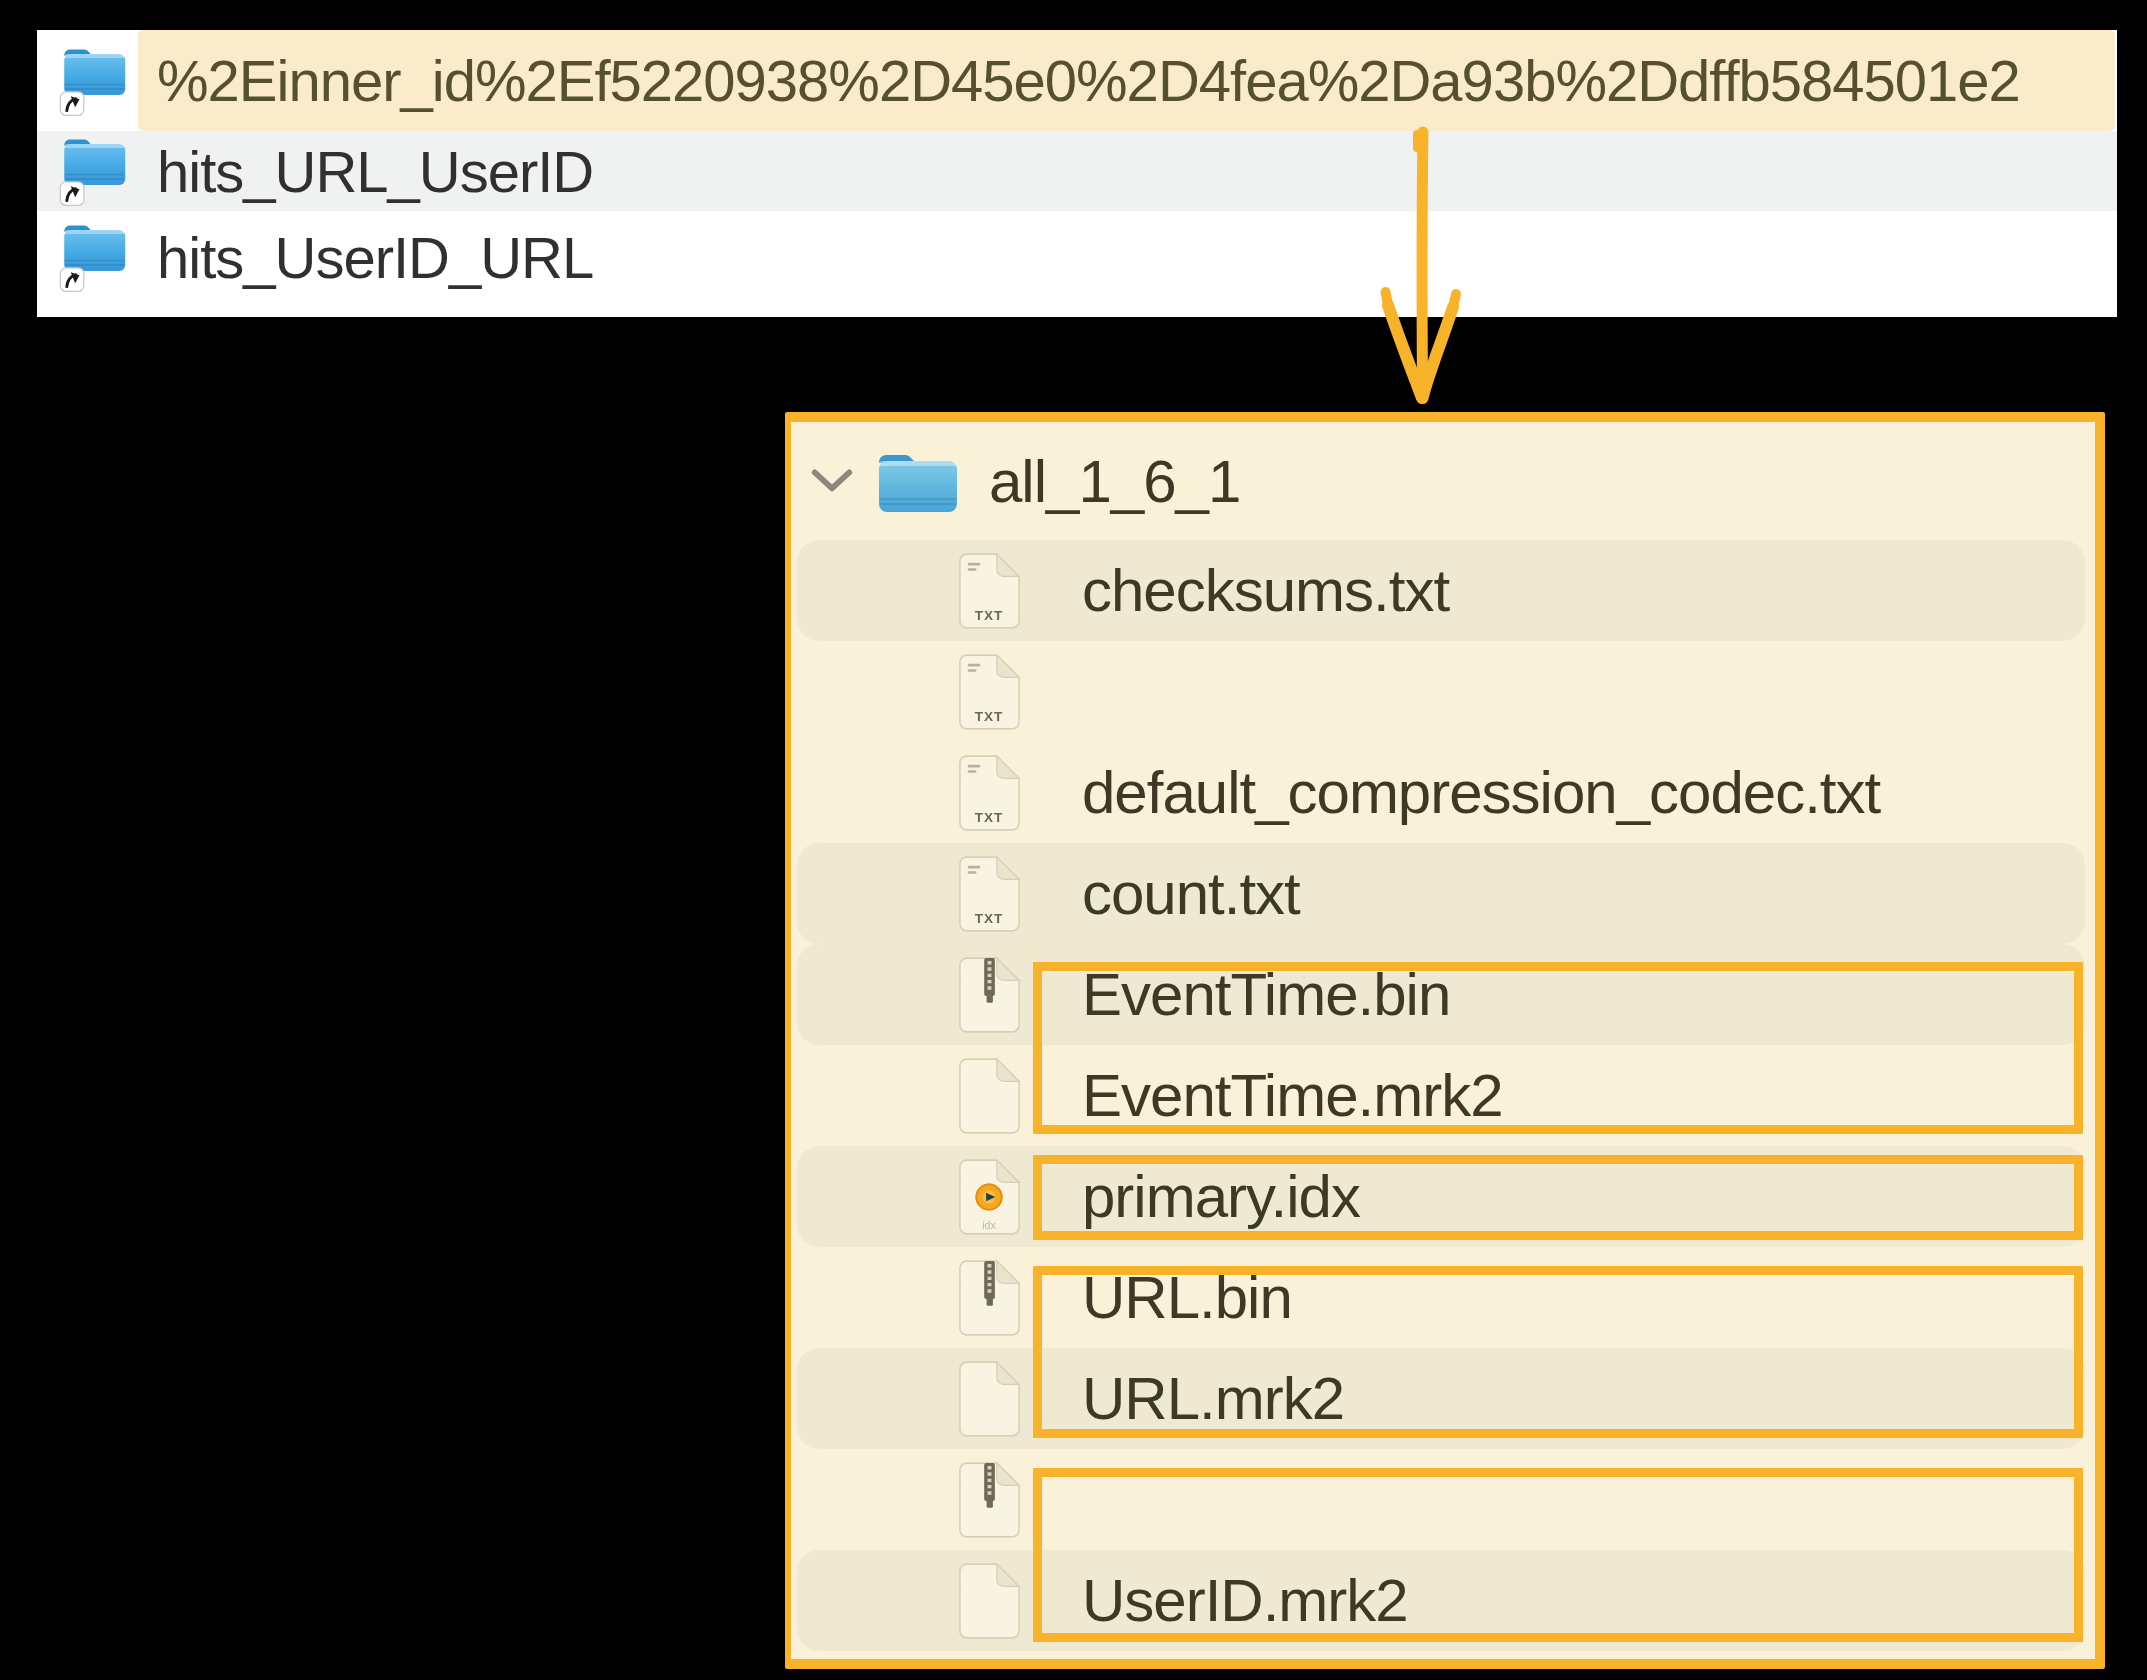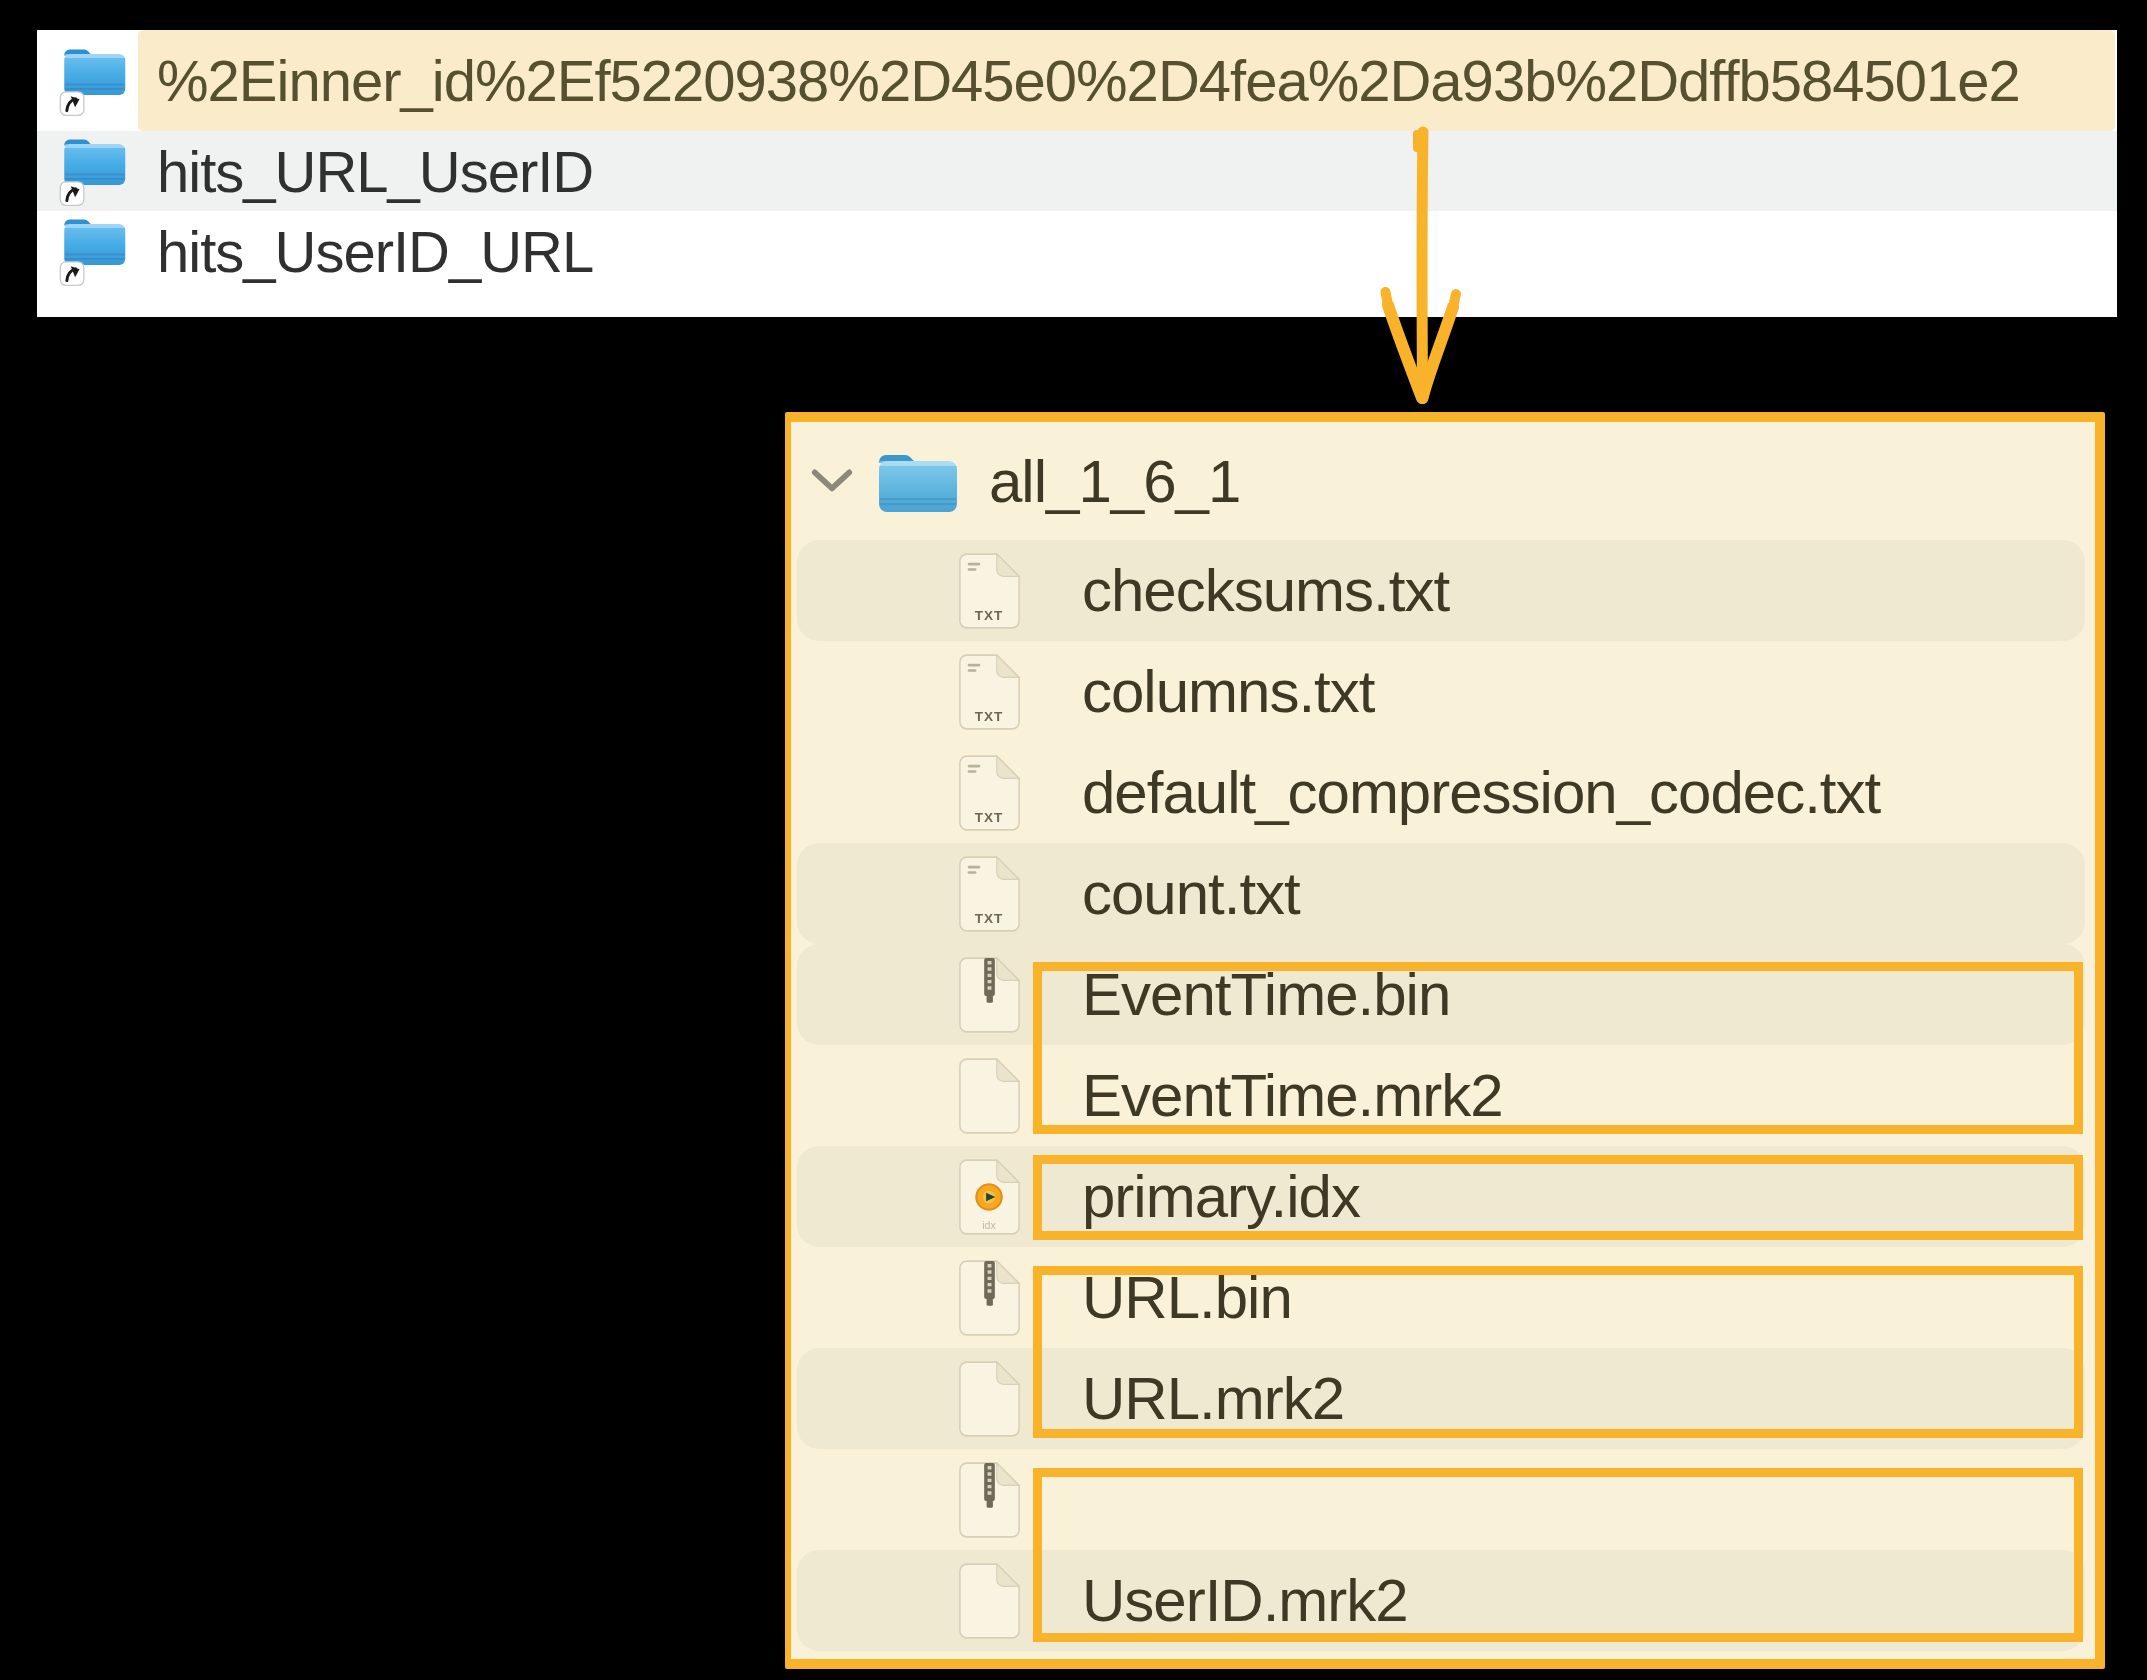--- a/index.html
+++ b/index.html
@@ -9,21 +9,21 @@
   }
 
   
   .finder{
     position:absolute;left:37px;top:30px;width:2080px;height:287px;
     background:#ffffff;
   }
   .f-row{display:flex;align-items:center;padding-left:22px;}
   .f-row.r1{height:101px;}
   .f-row.r2{height:80px;background:#f0f2f2;}
-  .f-row.r3{height:80px;background:#ffffff;}
+  .f-row.r3{height:80px;background:#ffffff;margin-top:6px;}
   .f-icon{width:68px;height:78px;flex:0 0 68px;}
   .f-hl{
     flex:1;align-self:stretch;margin-left:11px;margin-right:2px;
     background:#faeccb;border-radius:5px;
     display:flex;align-items:center;padding-left:19px;min-width:0;
   }
   .f-label{font-size:58px;letter-spacing:-1px;white-space:nowrap;color:#303030;}
   .r1 .f-label{color:#565031;}
   .r2 .f-label,.r3 .f-label{margin-left:30px;}
 
@@ -189,21 +189,20 @@
     <div class="t-row striped">
       <svg class="t-icon">
           <use href="#sym-txt"></use>
         </svg>
       <span class="t-label">checksums.txt</span>
     </div>
     <div class="t-row">
       <svg class="t-icon">
           <use href="#sym-txt"></use>
         </svg>
-      <span class="t-label">columns.txt</span>
     </div>
     <div class="t-row">
       <svg class="t-icon">
           <use href="#sym-txt"></use>
         </svg>
       <span class="t-label">default_compression_codec.txt</span>
     </div>
     <div class="t-row striped">
       <svg class="t-icon">
           <use href="#sym-txt"></use>

